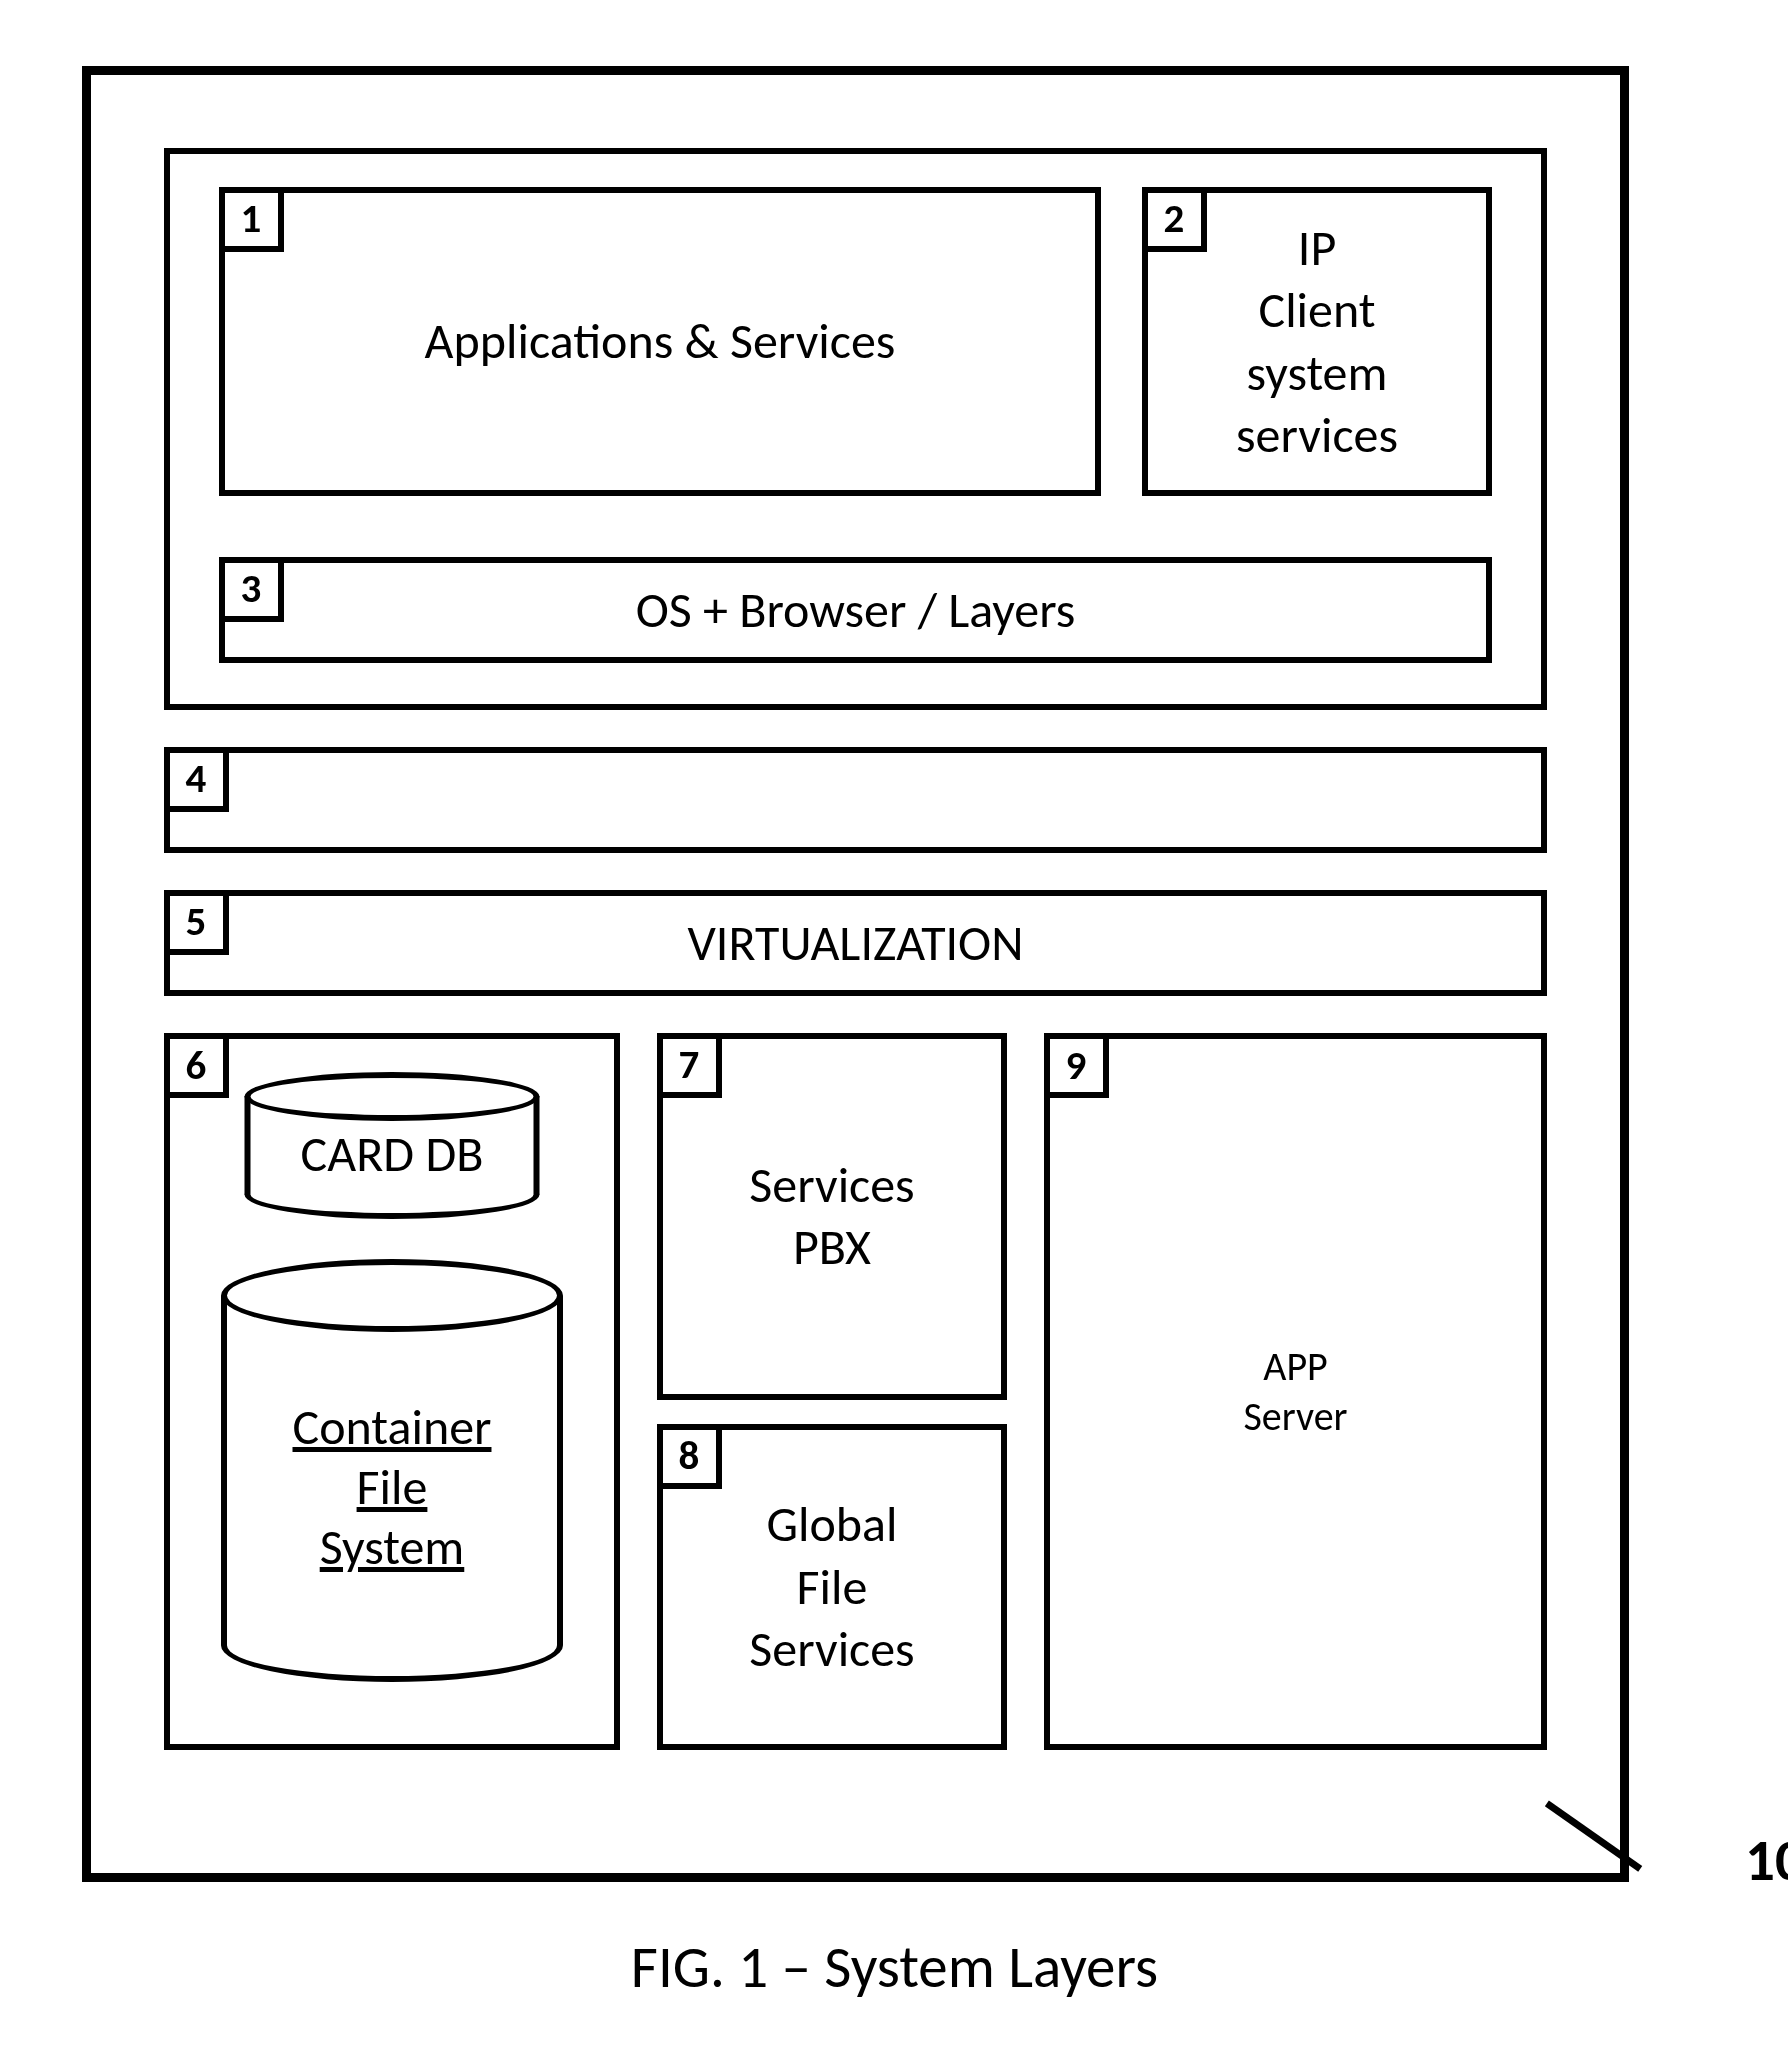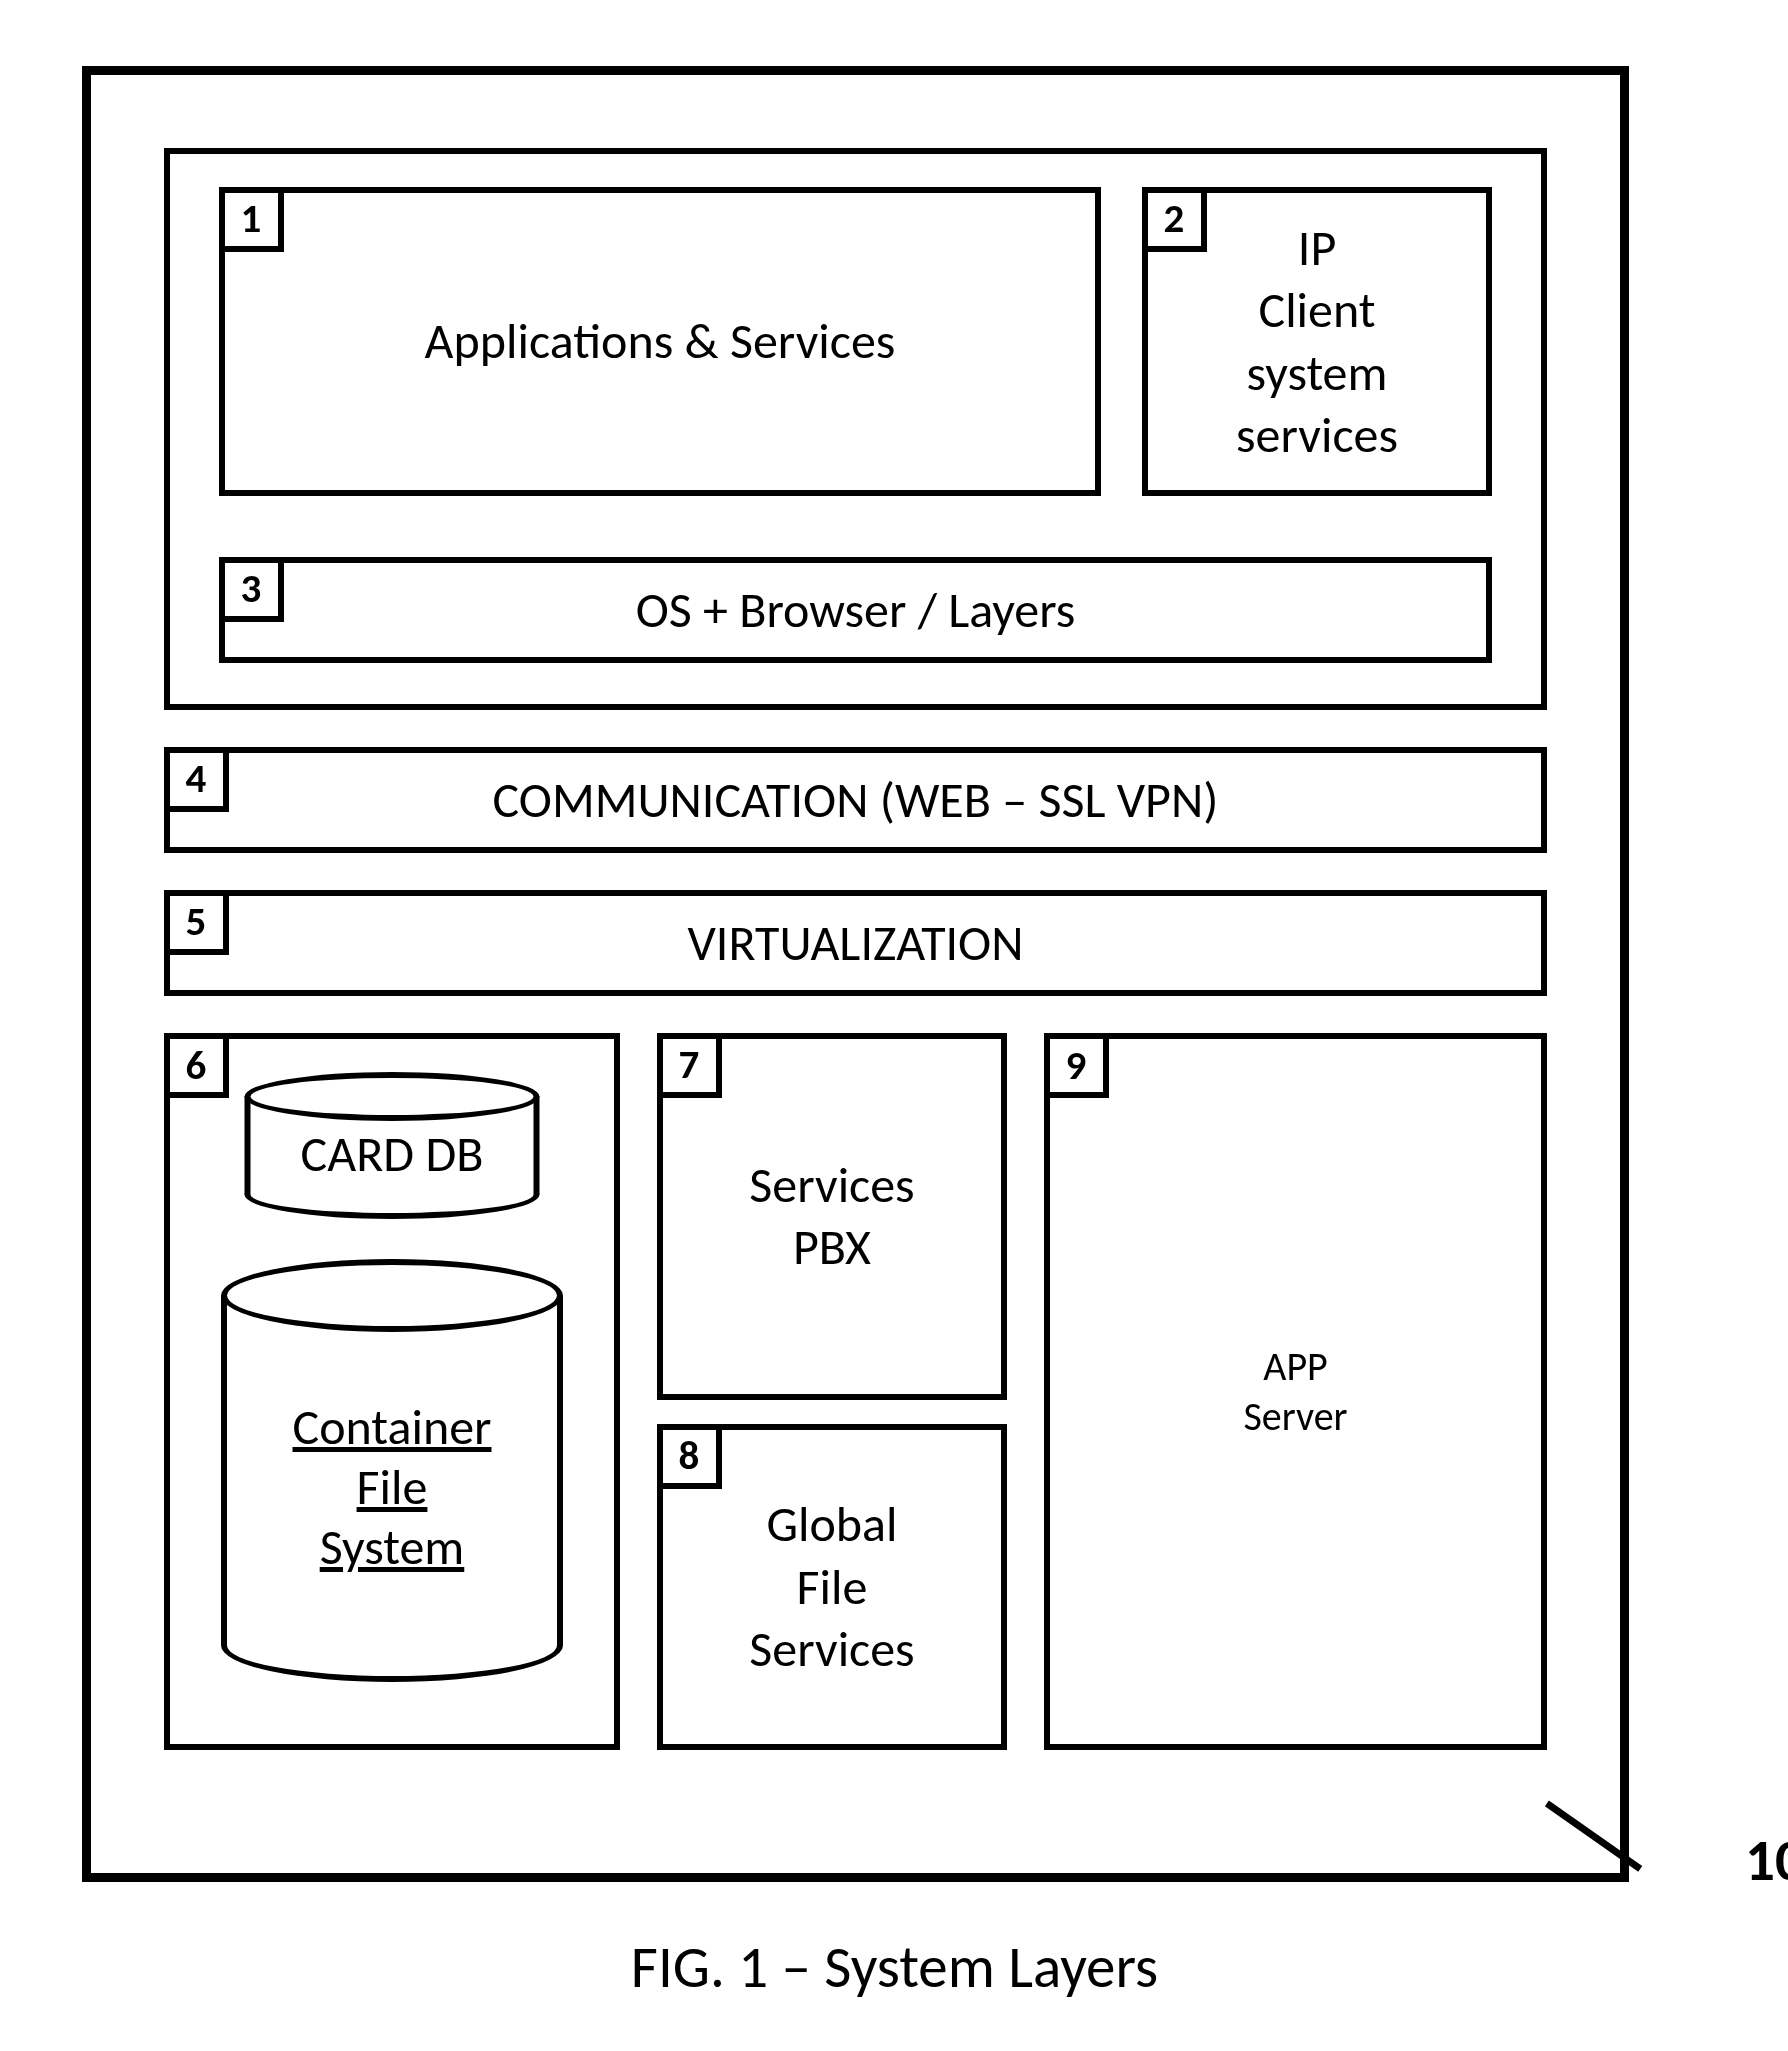--- a/index.html
+++ b/index.html
@@ -203,21 +203,20 @@
           <div class="box box-os">
             <div class="num">3</div>
             <span style="white-space:pre-line">OS + Browser / Layers</span>
           </div>
         </div>
       </div>
 
       <div class="row-mid">
         <div class="box box-mid">
           <div class="num">4</div>
-          <span style="white-space:pre-line">COMMUNICATION (WEB – SSL VPN)</span>
         </div>
       </div>
 
       <div class="row-mid">
         <div class="box box-mid">
           <div class="num">5</div>
           <span style="white-space:pre-line">VIRTUALIZATION</span>
         </div>
       </div>
 

